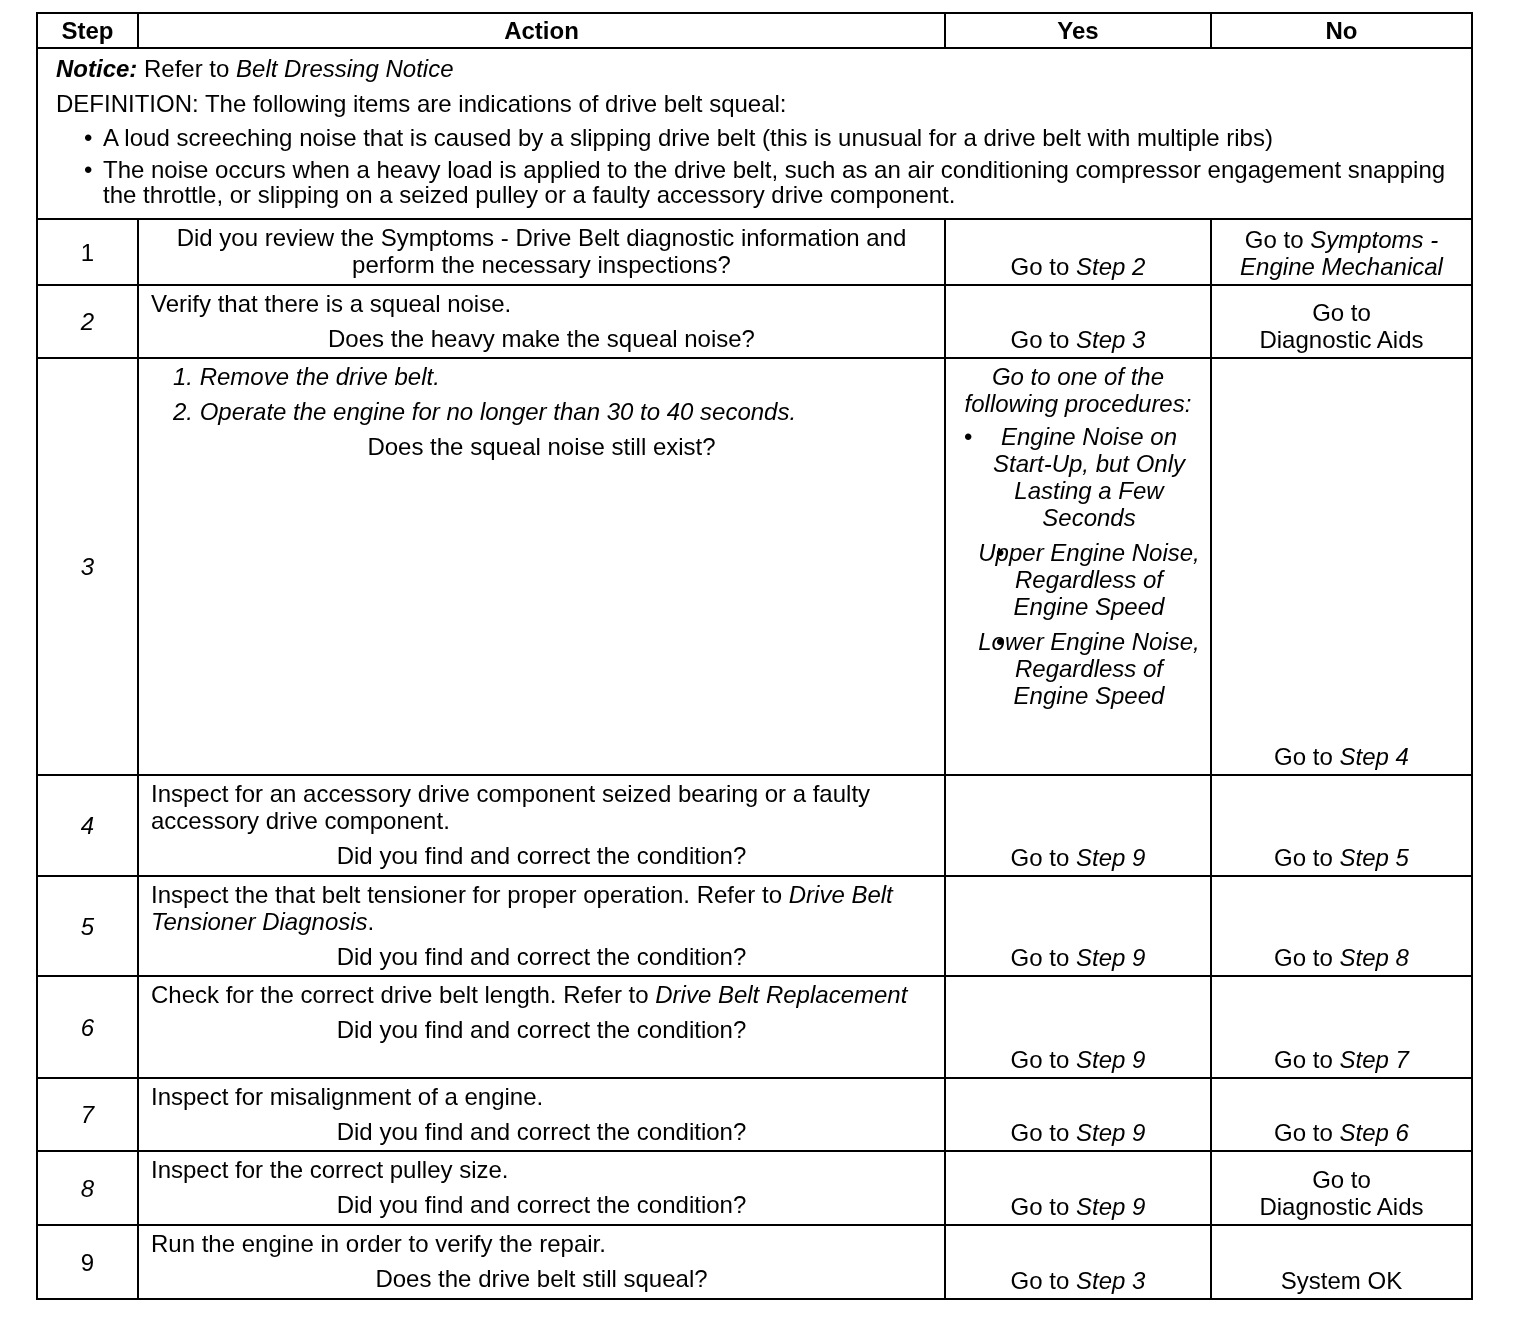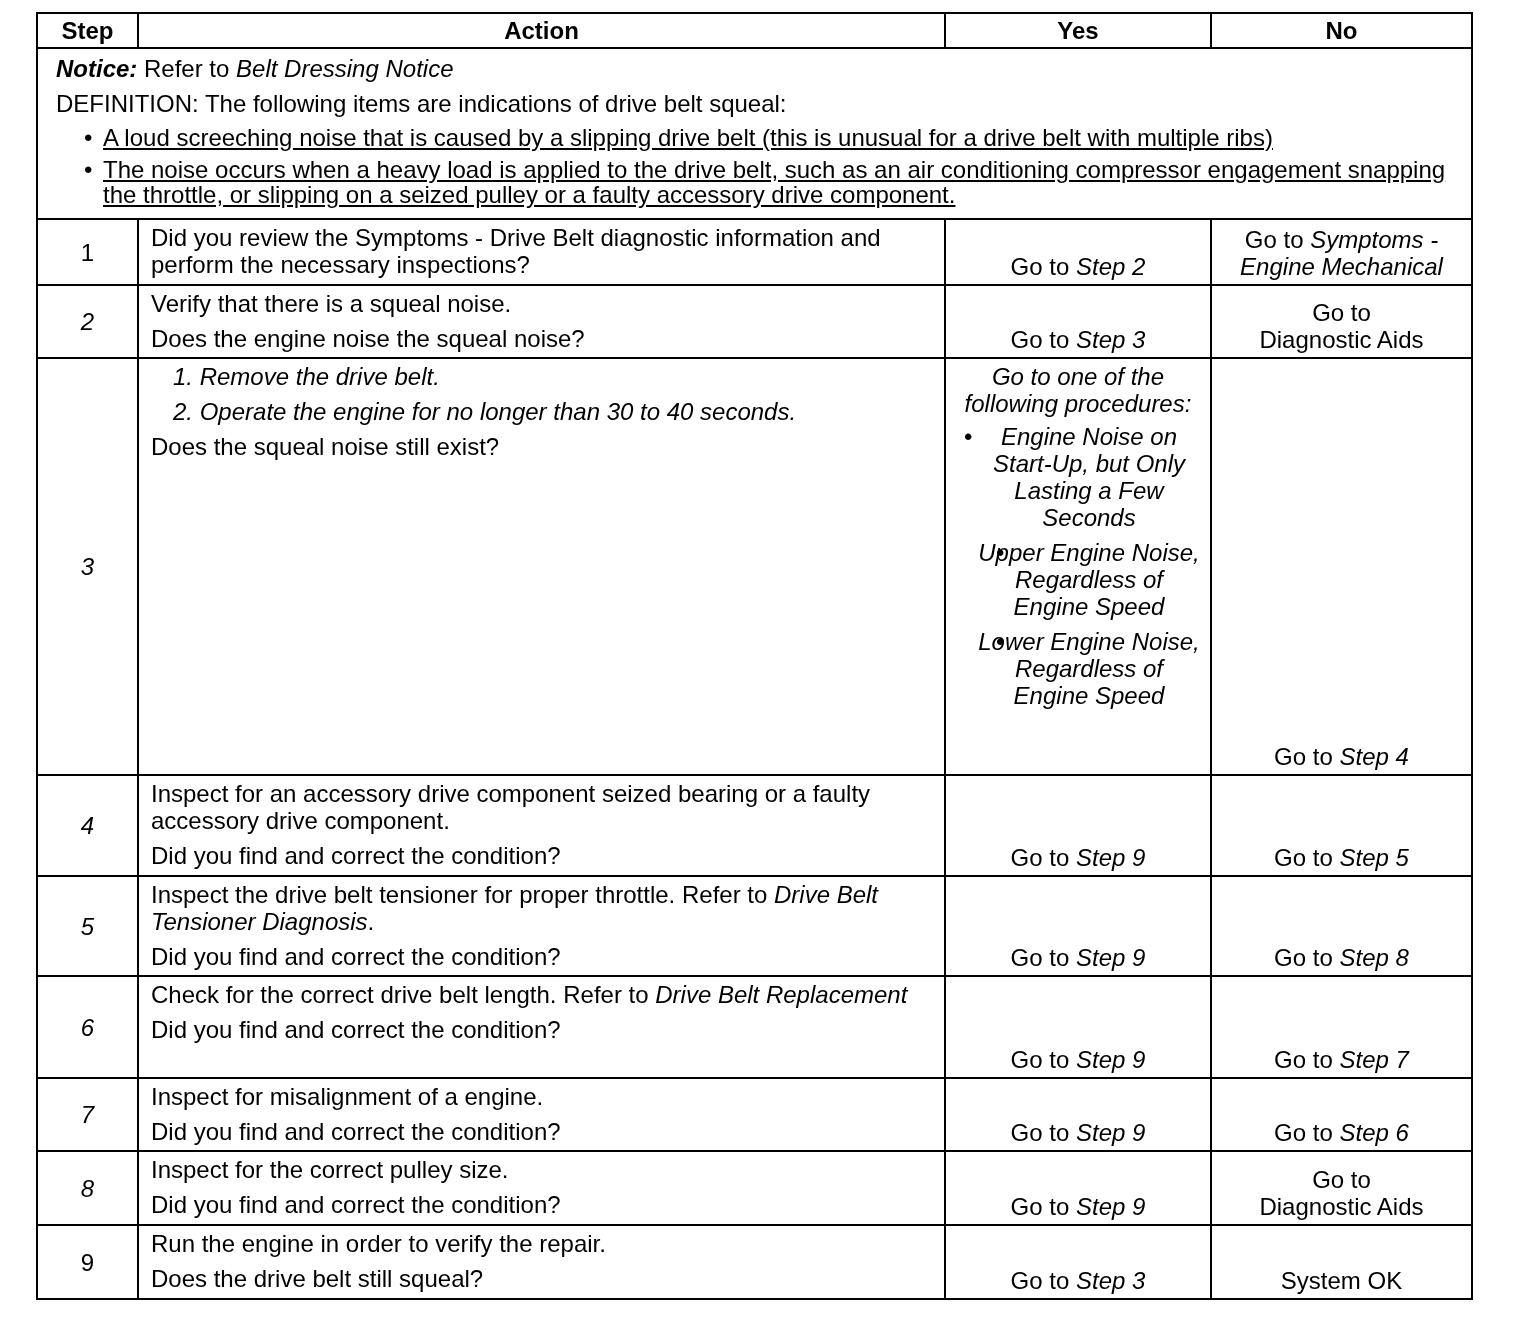--- a/index.html
+++ b/index.html
@@ -8,28 +8,28 @@
   table.diag { position: absolute; left: 36px; top: 12px; width: 1435px;
                border-collapse: collapse; table-layout: fixed; font-size: 24px; line-height: 27px; }
   table.diag td, table.diag th { border: 2px solid #000; vertical-align: top; padding: 0; }
   col.c-step { width: 101px; }
   col.c-action { width: 807px; }
   col.c-yes { width: 266px; }
   col.c-no { width: 261px; }
   th { font-weight: bold; text-align: center; height: 33px; vertical-align: middle !important; }
   .notice-cell { padding: 6px 12px 4px 18px !important; }
   .notice-cell p { margin: 0 0 8px 0; }
-  .bullets { margin: 0; padding: 0; list-style: none; text-decoration: underline; }
+  .bullets { margin: 0; padding: 0; list-style: none; }
   .bullets li { position: relative; padding-left: 47px; margin-bottom: 7px; line-height: 25px; }
   .bullets li::before { content: "\2022"; position: absolute; left: 28px; top: 0; }
   .step-num { text-align: center; vertical-align: middle !important; }
   .step-num.it { font-style: italic; }
   .action { padding: 4px 12px 4px 12px !important; }
   .action p { margin: 0 0 8px 0; }
-  .action p:last-child { margin-bottom: 0; }
+  .action p:last-child { margin-bottom: 0; text-align: center; }
   .action ol { margin: 0 0 8px 0; padding-left: 0; list-style: none; font-style: italic; }
   .action ol li { padding-left: 22px; margin-bottom: 8px; }
   .ans { text-align: center; vertical-align: bottom !important; padding: 4px 6px 4px 6px !important; }
   .ans.top { vertical-align: top !important; }
   i { }
   .proc-list { list-style: none; margin: 6px 0 0 0; padding: 0; text-align: center; }
   .proc-list li { position: relative; margin-bottom: 8px; padding-left: 26px; padding-right: 4px; font-style: italic; }
   .proc-list li .b { position: absolute; left: 44px; font-style: normal; }
   .proc-list li.first .b { left: 12px; }
 </style>
@@ -69,21 +69,21 @@
         <p>Did you review the Symptoms - Drive Belt diagnostic information and perform the necessary inspections?</p>
       </td>
       <td class="ans"><span>Go to </span><i>Step 2</i></td>
       <td class="ans" style="vertical-align:middle;"><span>Go to </span><i>Symptoms - Engine Mechanical</i></td>
     </tr>
 
     <tr style="height:73px;">
       <td class="step-num it">2</td>
       <td class="action">
         <p>Verify that there is a squeal noise.</p>
-        <p>Does the engine noise the squeal noise?</p>
+        <p>Does the heavy make the squeal noise?</p>
       </td>
       <td class="ans"><span>Go to </span><i>Step 3</i></td>
       <td class="ans">
           <div>Go to</div>
           <div>Diagnostic Aids</div>
         </td>
     </tr>
 
     <tr style="height:417px;">
       <td class="step-num it">3</td>
@@ -111,21 +111,21 @@
         <p>Inspect for an accessory drive component seized bearing or a faulty accessory drive component.</p>
         <p>Did you find and correct the condition?</p>
       </td>
       <td class="ans"><span>Go to </span><i>Step 9</i></td>
       <td class="ans"><span>Go to </span><i>Step 5</i></td>
     </tr>
 
     <tr style="height:100px;">
       <td class="step-num it">5</td>
       <td class="action">
-        <p><span>Inspect the drive belt tensioner for proper throttle. Refer to </span><i>Drive Belt Tensioner Diagnosis</i><span>.</span></p>
+        <p><span>Inspect the that belt tensioner for proper operation. Refer to </span><i>Drive Belt Tensioner Diagnosis</i><span>.</span></p>
         <p>Did you find and correct the condition?</p>
       </td>
       <td class="ans"><span>Go to </span><i>Step 9</i></td>
       <td class="ans"><span>Go to </span><i>Step 8</i></td>
     </tr>
 
     <tr style="height:102px;">
       <td class="step-num it">6</td>
       <td class="action">
         <p><span>Check for the correct drive belt length. Refer to </span><i>Drive Belt Replacement</i></p>

